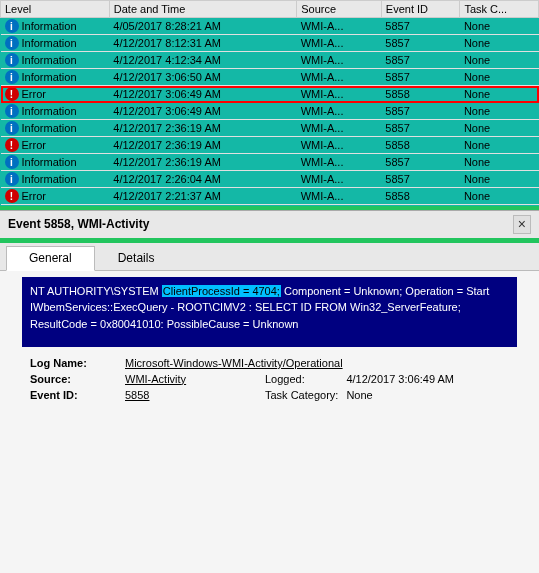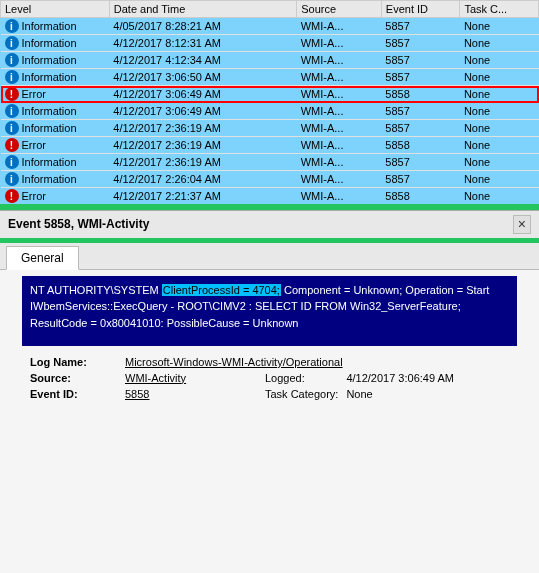--- a/index.html
+++ b/index.html
@@ -27,22 +27,22 @@
     }
     .top-bar-count {
       font-size: 12px;
     }
 
     
     .table-container {
       height: 210px;
       overflow-y: scroll;
       overflow-x: hidden;
-      background: #7dd3fc;
-      border-bottom: 6px solid #22c55e;
+      background: #14b8a6;
+      border-bottom: 4px solid #22c55e;
     }
 
     table {
       width: 100%;
       border-collapse: collapse;
       font-size: 11px;
     }
 
     thead th {
       background: #e8e8e8;
@@ -140,21 +140,21 @@
     }
 
     .tabs {
       display: flex;
       background: #e8e8e8;
       border-bottom: 1px solid #bbb;
       padding: 0 6px;
     }
 
     .tab {
-      padding: 4px 14px;
+      padding: 4px 22px;
       font-size: 12px;
       cursor: pointer;
       border: 1px solid transparent;
       margin-top: 3px;
       background: #e8e8e8;
     }
 
     .tab.active {
       background: #fff;
       border: 1px solid #bbb;
@@ -393,20 +393,21 @@
     </table>
   </div>
 
   <div class="bottom-panel">
     <div class="bottom-panel-header">
       <span class="bottom-panel-title">Event 5858, WMI-Activity</span>
       <span class="close-btn">×</span>
     </div>
     <div class="tabs">
       <div class="tab active">General</div>
+      <div class="tab">Details</div>
     </div>
     <div class="detail-content">
       <div class="detail-text-box">
         <span>NT AUTHORITY\SYSTEM </span><span class="highlight-text">ClientProcessId = 4704;</span><span> Component = Unknown; Operation = Start IWbemServices::ExecQuery - ROOT\CIMV2 : SELECT ID FROM Win32_ServerFeature; ResultCode = 0x80041010: PossibleCause = Unknown</span>
       </div>
       <div class="log-info">
         <table>
           <tbody>
               <tr>
             <td>Log Name:</td>

